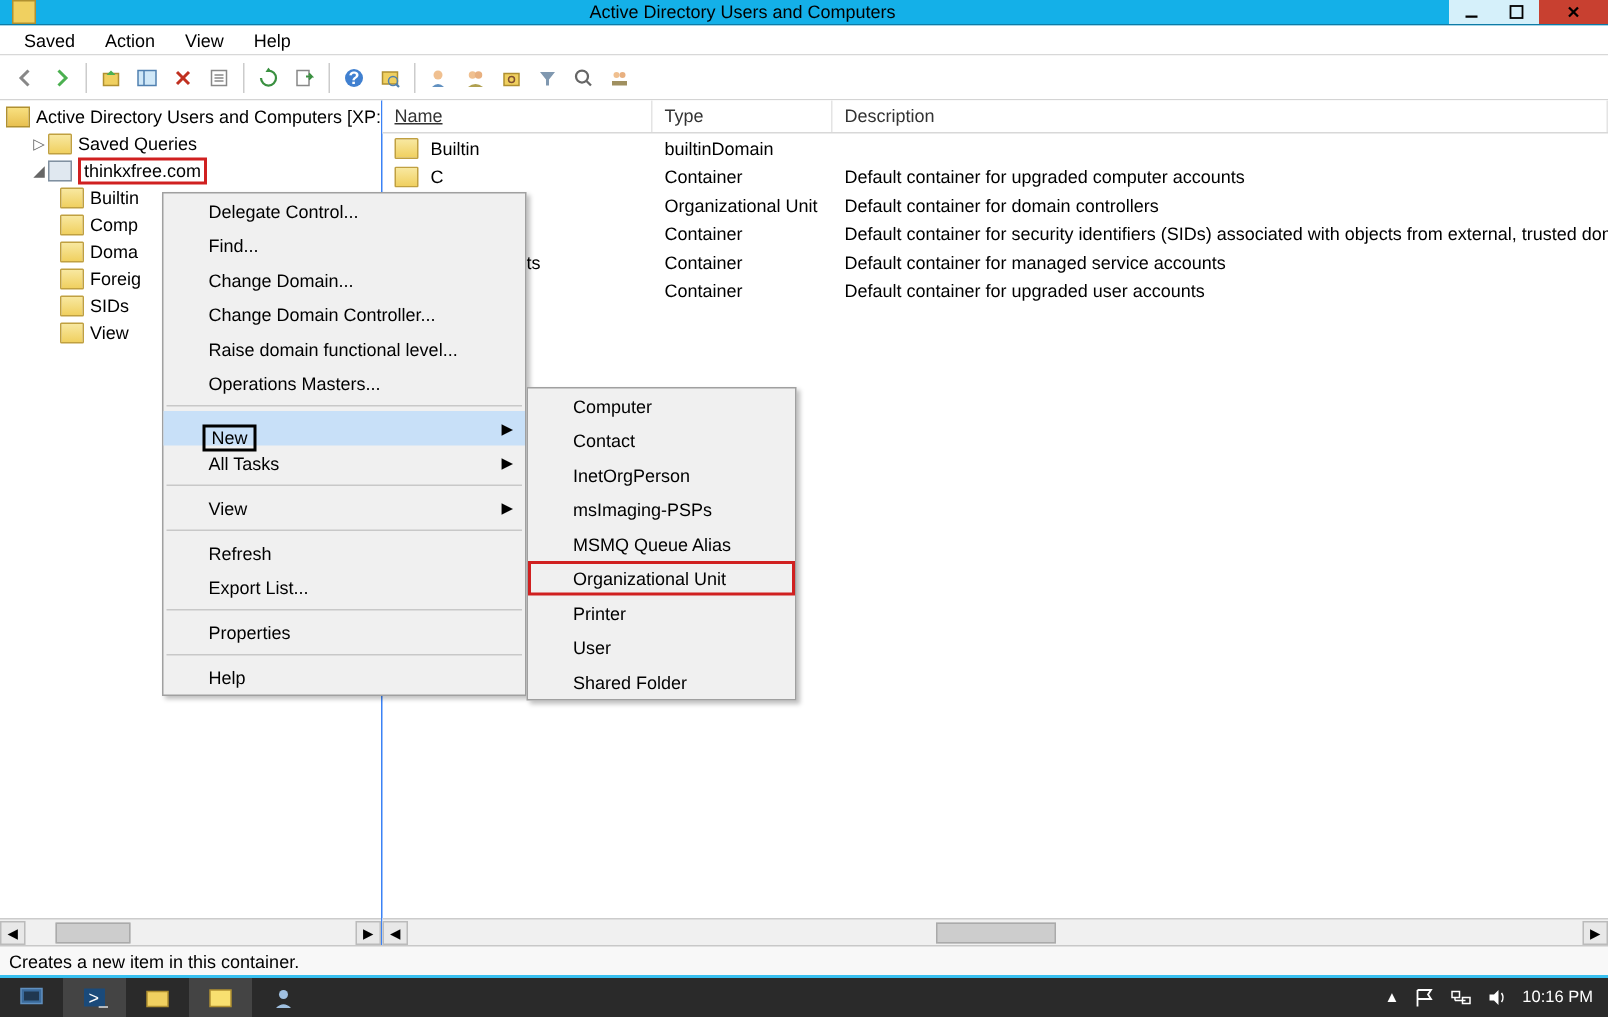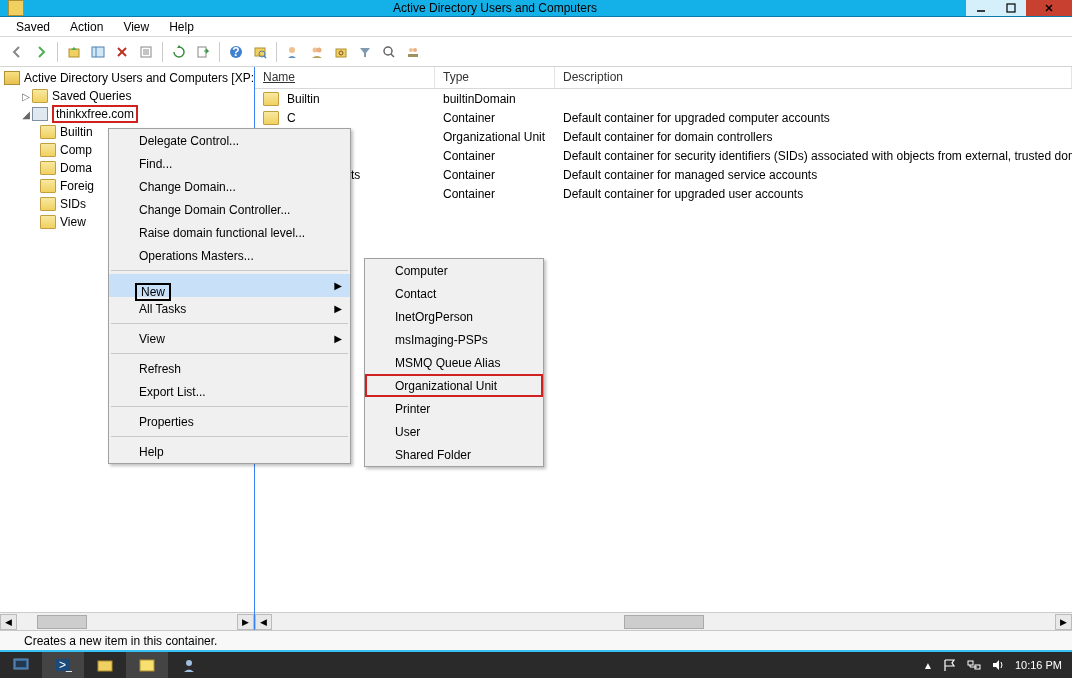--- a/index.html
+++ b/index.html
@@ -60,21 +60,21 @@
 
 .ctxmenu { position: absolute; background: #f0f0f0; border: 1px solid #a0a0a0; box-shadow: 2px 2px 3px rgba(0,0,0,0.25); z-index: 100; }
 .ctxitem { height: 23px; display: flex; align-items: center; padding: 0 28px 0 30px; cursor: pointer; position: relative; white-space:nowrap; }
 .ctxitem.highlight { background: #c8e0f8; }
 .ctxitem .sub-arrow { position: absolute; right: 8px; font-size: 10px; }
 .ctxsep { height: 1px; background: #c8c8c8; margin: 3px 2px; }
 .red-box { border: 2px solid #000000; display: inline-block; padding: 0 4px; margin-left: -4px; margin-top: 12px; }
 .red-box-item { outline: 2px solid #d02020; outline-offset: -2px; }
 
 
-.statusbar { height: 20px; border-top: 1px solid #c8c8c8; background: #f8f8f8; padding: 2px 24px; font-size: 12px; display:flex; align-items:center; }
+.statusbar { height: 20px; border-top: 1px solid #c8c8c8; background: #f8f8f8; padding: 2px 6px; font-size: 12px; display:flex; align-items:center; }
 
 
 .taskbar { height: 28px; background: #2a2a2a; border-top: 2px solid #38c0f0; display: flex; align-items: center; }
 .taskbtn { width: 42px; height: 100%; display:flex; align-items:center; justify-content:center; cursor:pointer; }
 .taskbtn.active { background: #444; }
 .tray { margin-left: auto; display: flex; align-items: center; gap: 10px; padding-right: 10px; color: #fff; }
 .tray-icon { width:14px; height:14px; display:inline-block; }
 .clock { color: #fff; font-size: 11px; }
 </style>
 </head>
@@ -427,21 +427,21 @@
     <div class="ctxsep"></div>
     <div class="ctxitem">
       <span>Properties</span>
     </div>
     <div class="ctxsep"></div>
     <div class="ctxitem">
       <span>Help</span>
     </div>
   </div>
 
-<div class="ctxmenu" id="ctx2" style="left:364px; top:258px; width:180px;">
+<div class="ctxmenu" id="ctx2" style="left:351px; top:258px; width:180px;">
     <div class="ctxitem">Computer</div>
     <div class="ctxitem">Contact</div>
     <div class="ctxitem">InetOrgPerson</div>
     <div class="ctxitem">msImaging-PSPs</div>
     <div class="ctxitem">MSMQ Queue Alias</div>
     <div class="ctxitem red-box-item">Organizational Unit</div>
     <div class="ctxitem">Printer</div>
     <div class="ctxitem">User</div>
     <div class="ctxitem">Shared Folder</div>
   </div>

